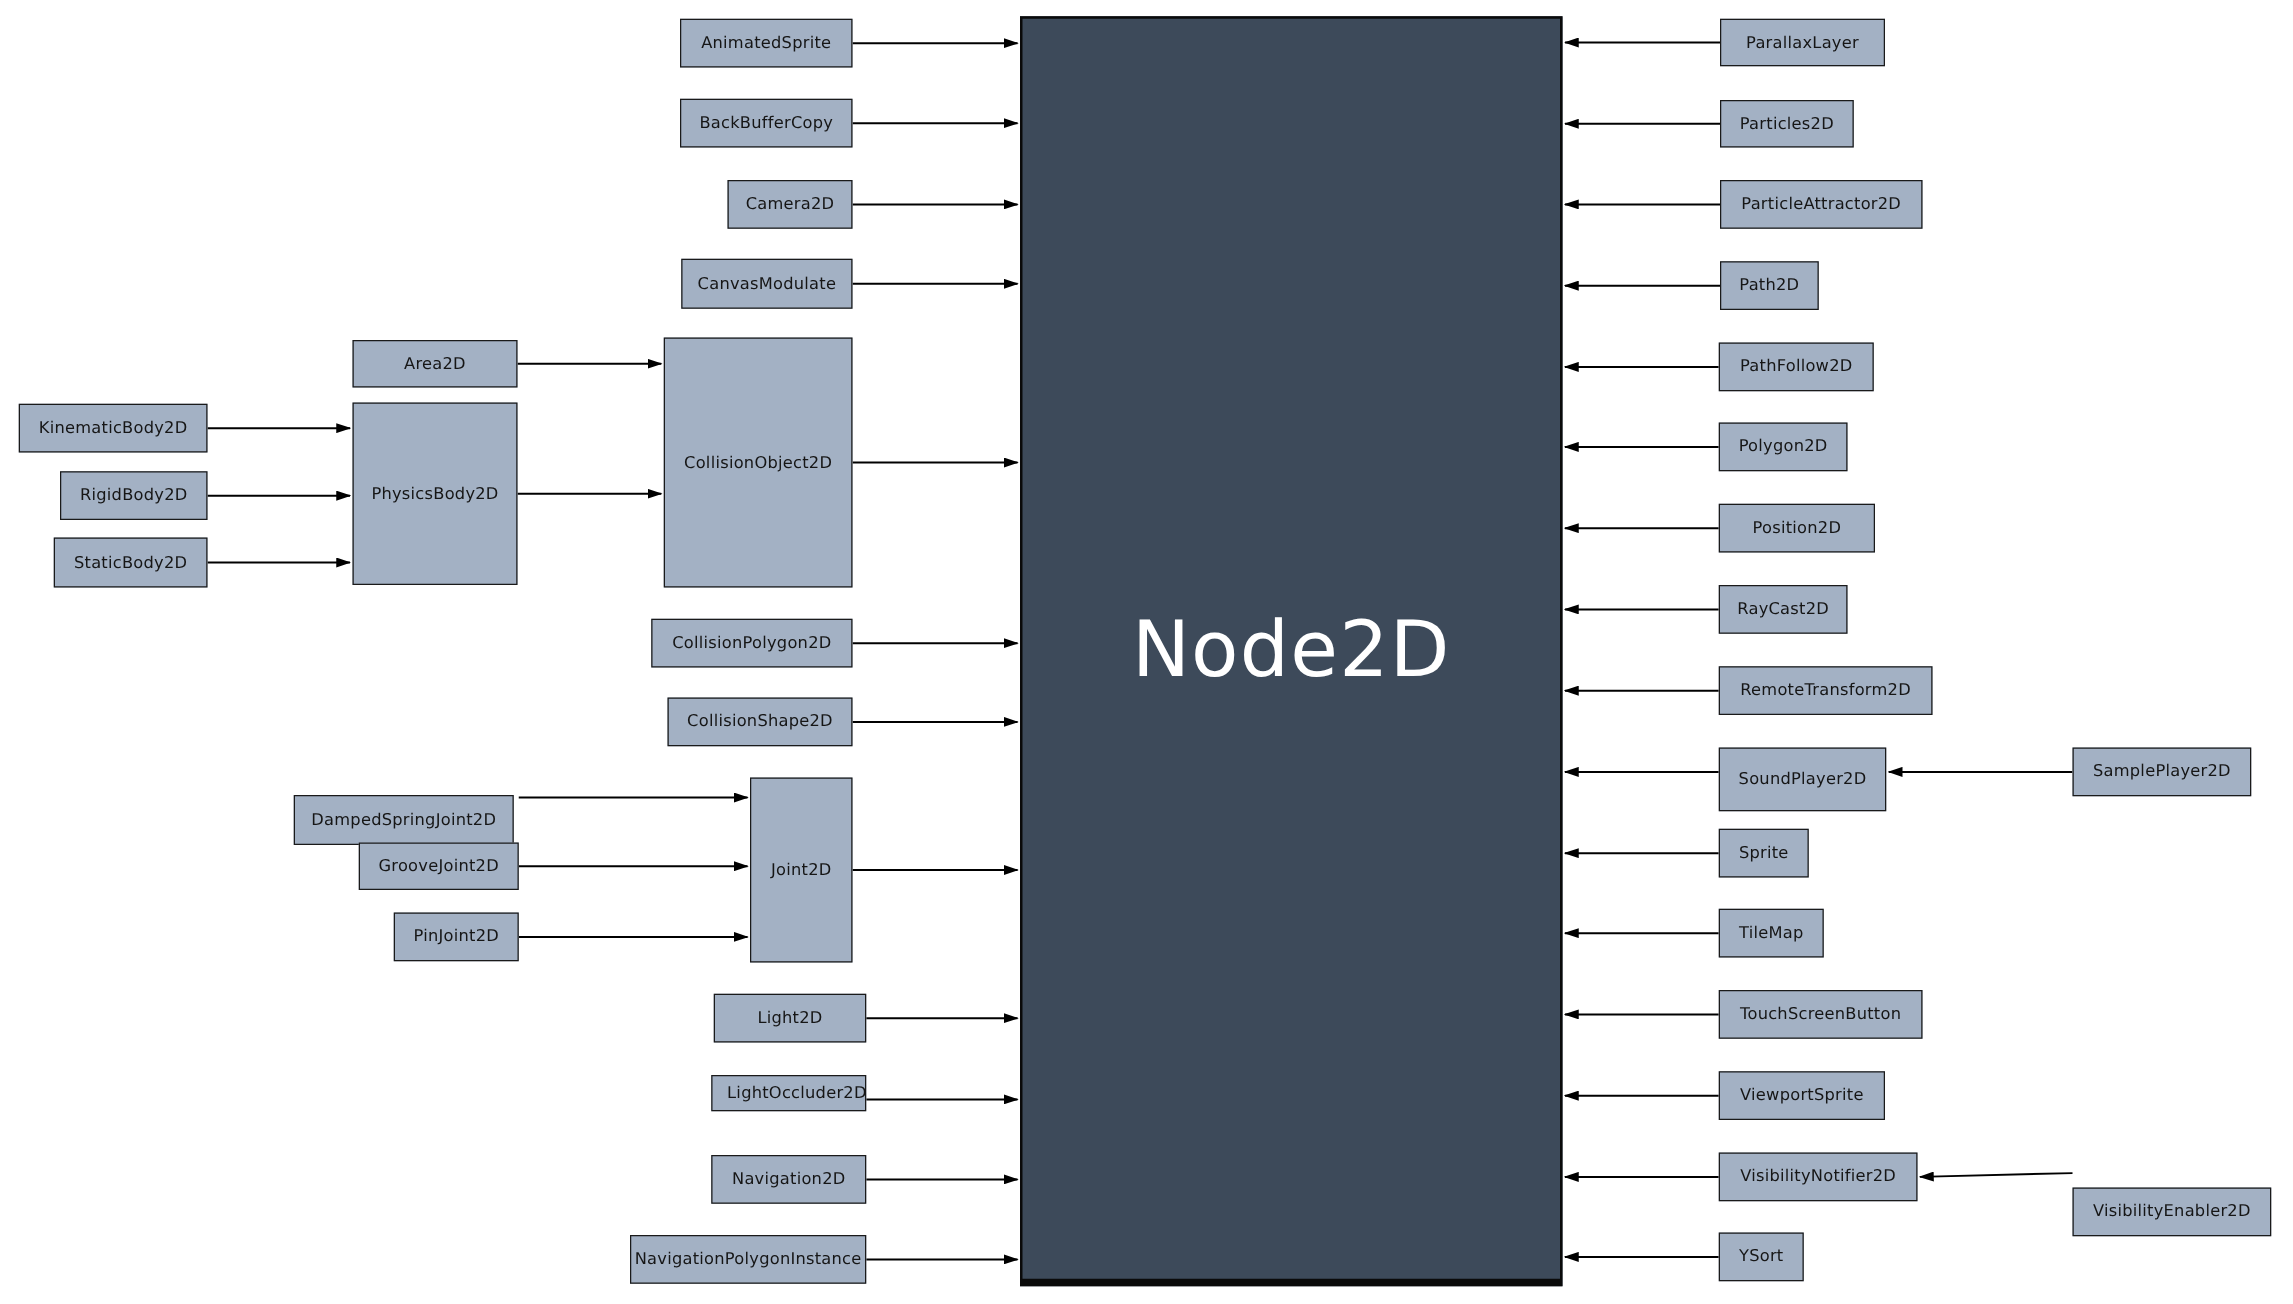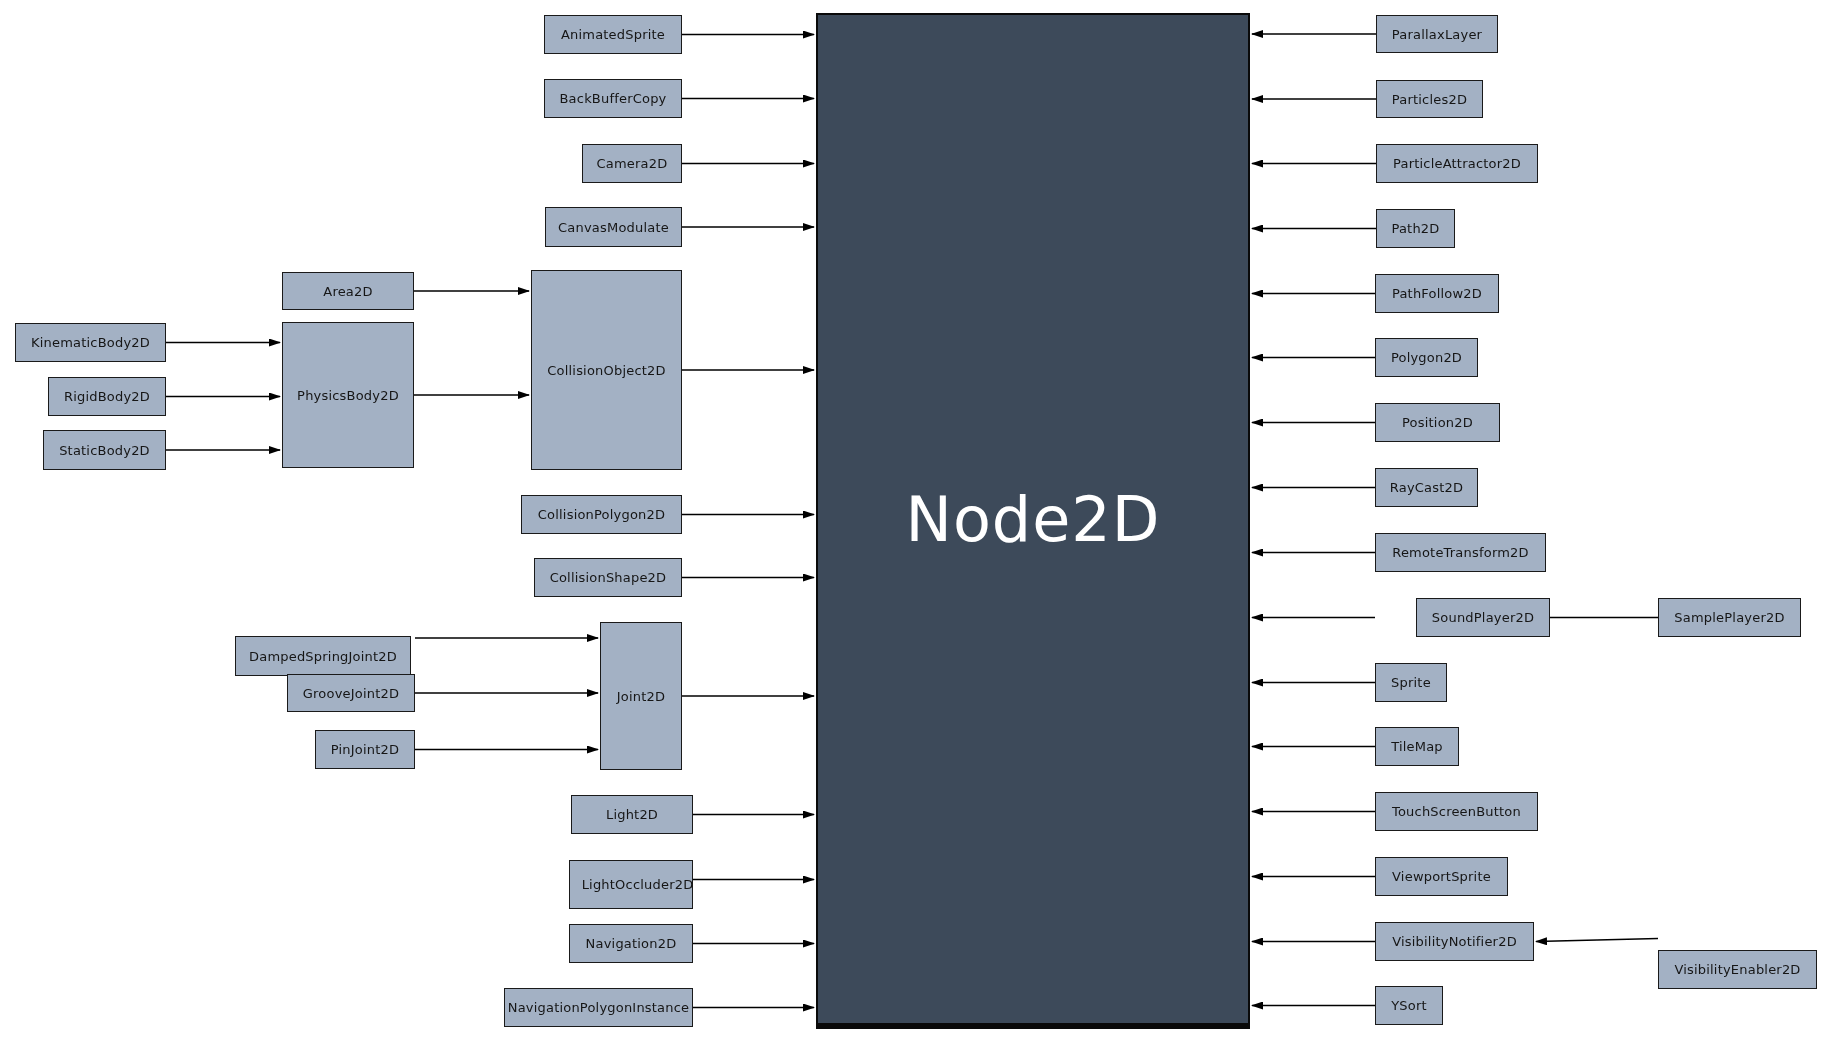--- a/index.html
+++ b/index.html
@@ -125,21 +125,21 @@
     </div>
     <div class="node" style="left: 534px; top: 558px; width: 148px; height: 39px;">
       <span class="node-label">CollisionShape2D</span>
     </div>
     <div class="node" style="left: 600px; top: 622px; width: 82px; height: 148px;">
       <span class="node-label">Joint2D</span>
     </div>
     <div class="node" style="left: 571px; top: 795px; width: 122px; height: 39px;">
       <span class="node-label">Light2D</span>
     </div>
-    <div class="node" style="left: 569px; top: 860px; width: 124px; height: 49px; padding-left: 13px;">
+    <div class="node" style="left: 569px; top: 860px; width: 124px; height: 29px; padding-left: 13px;">
       <span class="node-label">LightOccluder2D</span>
     </div>
     <div class="node" style="left: 569px; top: 924px; width: 124px; height: 39px;">
       <span class="node-label">Navigation2D</span>
     </div>
     <div class="node" style="left: 504px; top: 988px; width: 189px; height: 39px;">
       <span class="node-label">NavigationPolygonInstance</span>
     </div>
     <div class="node" style="left: 282px; top: 272px; width: 132px; height: 38px;">
       <span class="node-label">Area2D</span>
@@ -158,21 +158,21 @@
     </div>
     <div class="node" style="left: 235px; top: 636px; width: 176px; height: 40px;">
       <span class="node-label">DampedSpringJoint2D</span>
     </div>
     <div class="node" style="left: 287px; top: 674px; width: 128px; height: 38px;">
       <span class="node-label">GrooveJoint2D</span>
     </div>
     <div class="node" style="left: 315px; top: 730px; width: 100px; height: 39px;">
       <span class="node-label">PinJoint2D</span>
     </div>
-    <div class="node" style="left: 1376px; top: 15px; width: 122px; height: 38px;">
+    <div class="node" style="left: 1376px; top: 15px; width: 132px; height: 38px;">
       <span class="node-label">ParallaxLayer</span>
     </div>
     <div class="node" style="left: 1376px; top: 80px; width: 107px; height: 38px;">
       <span class="node-label">Particles2D</span>
     </div>
     <div class="node" style="left: 1376px; top: 144px; width: 162px; height: 39px;">
       <span class="node-label">ParticleAttractor2D</span>
     </div>
     <div class="node" style="left: 1376px; top: 209px; width: 79px; height: 39px;">
       <span class="node-label">Path2D</span>
@@ -185,21 +185,21 @@
     </div>
     <div class="node" style="left: 1375px; top: 403px; width: 125px; height: 39px;">
       <span class="node-label">Position2D</span>
     </div>
     <div class="node" style="left: 1375px; top: 468px; width: 103px; height: 39px;">
       <span class="node-label">RayCast2D</span>
     </div>
     <div class="node" style="left: 1375px; top: 533px; width: 171px; height: 39px;">
       <span class="node-label">RemoteTransform2D</span>
     </div>
-    <div class="node" style="left: 1375px; top: 598px; width: 134px; height: 39px; margin-left: 41px;">
+    <div class="node" style="left: 1375px; top: 598px; width: 134px; height: 51px;">
       <span class="node-label">SoundPlayer2D</span>
     </div>
     <div class="node" style="left: 1375px; top: 663px; width: 72px; height: 39px;">
       <span class="node-label">Sprite</span>
     </div>
     <div class="node" style="left: 1375px; top: 727px; width: 84px; height: 39px;">
       <span class="node-label">TileMap</span>
     </div>
     <div class="node" style="left: 1375px; top: 792px; width: 163px; height: 39px;">
       <span class="node-label">TouchScreenButton</span>

